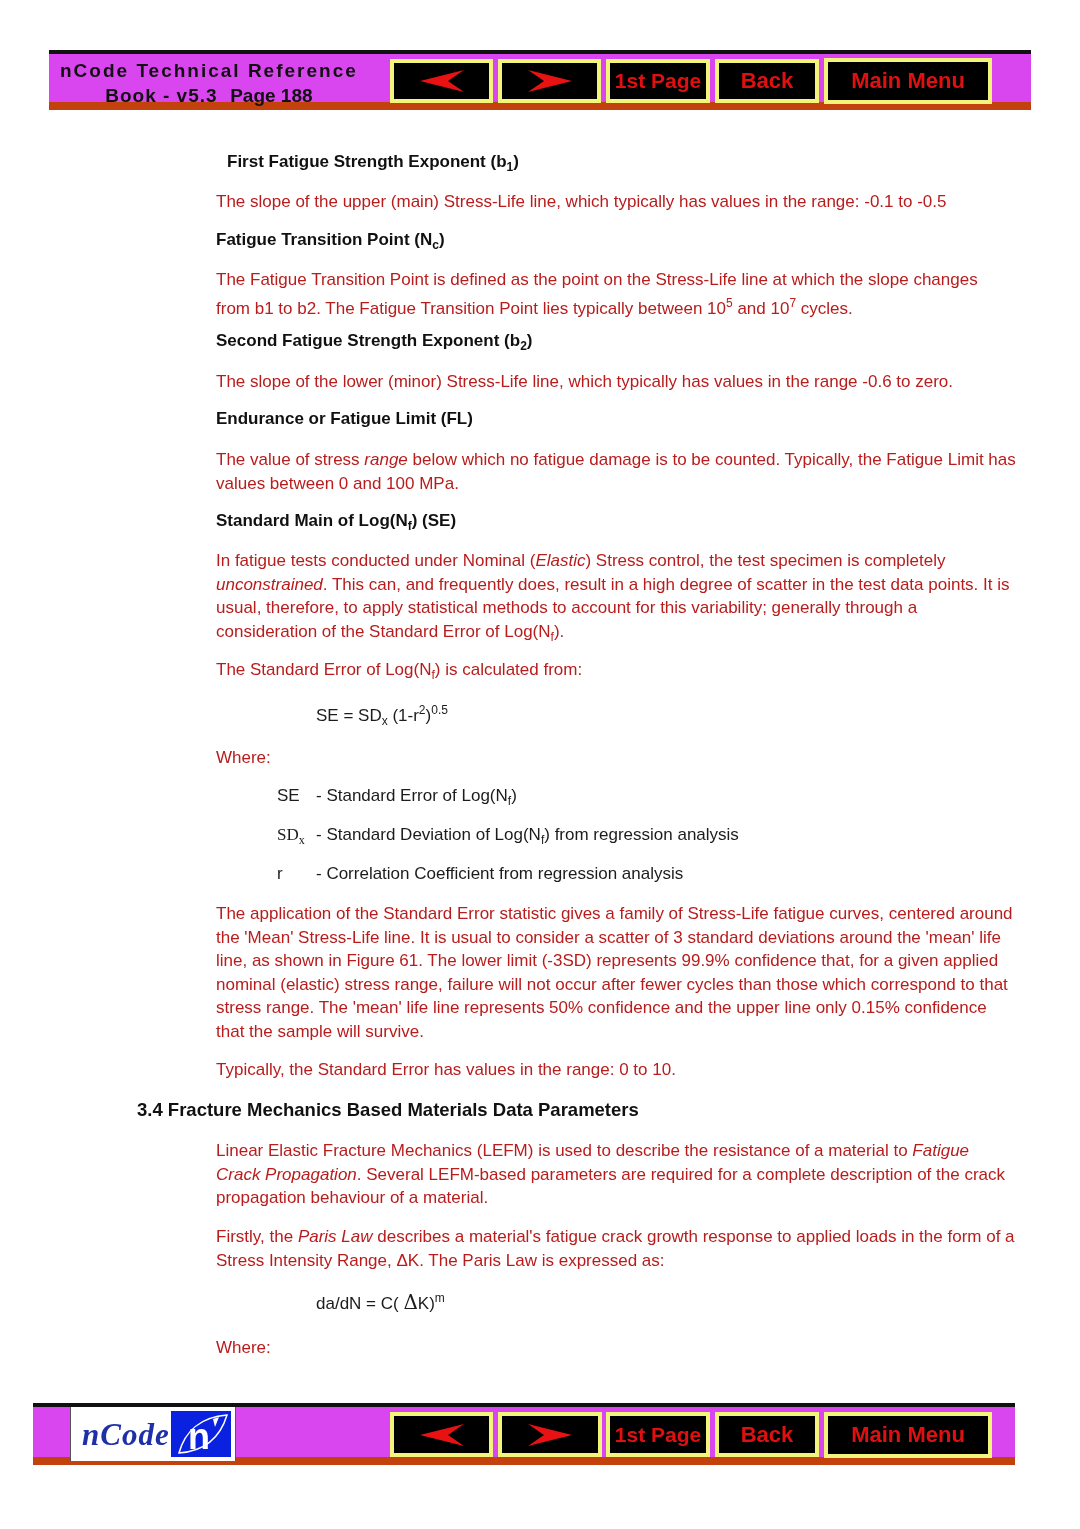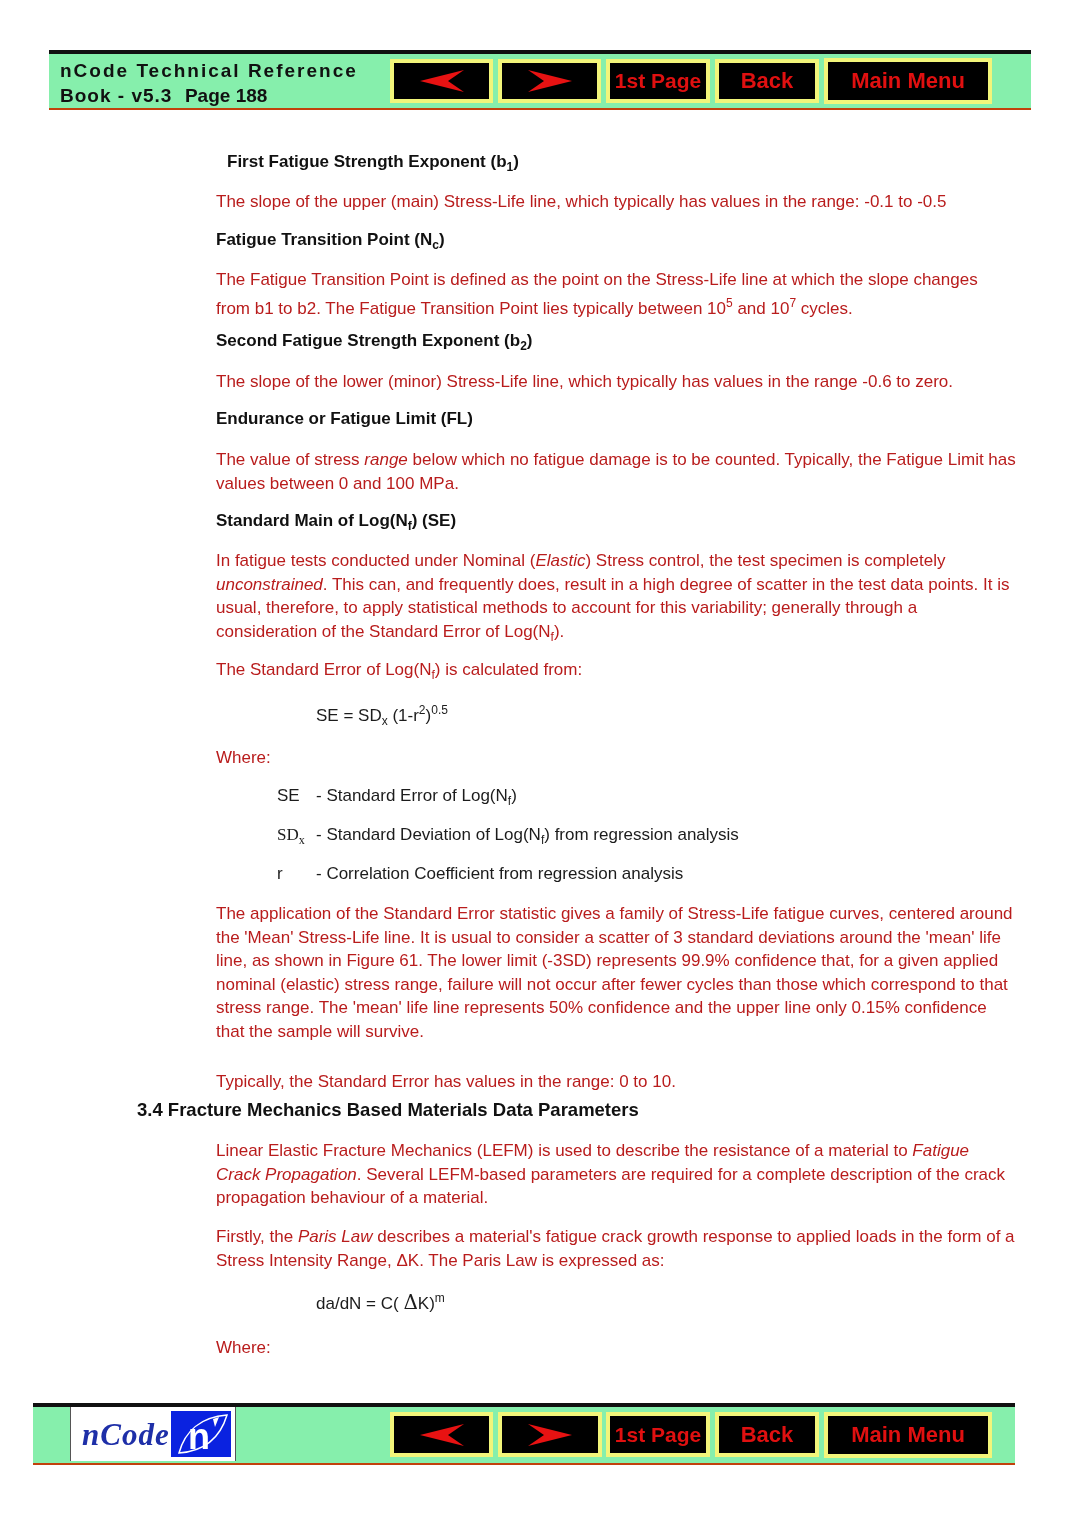--- a/index.html
+++ b/index.html
@@ -1,21 +1,21 @@
 <!DOCTYPE html>
 <html><head>
 <meta charset="utf-8">
 <style>
   html, body { margin: 0; padding: 0; background: #ffffff; }
   body { width: 1080px; height: 1529px; position: relative; overflow: hidden;
          font-family: "Liberation Sans", sans-serif; color: #1a1a1a; }
 
   
-  .navbar { position: absolute; background: #86efac;
-            border-top: 4px solid #111; border-bottom: 2px solid #c2410c; box-sizing: border-box; }
+  .navbar { position: absolute; background: #d946ef;
+            border-top: 4px solid #111; border-bottom: 8px solid #c2410c; box-sizing: border-box; text-align: center; }
   .navbar.top { left: 49px; top: 50px; width: 982px; height: 60px; }
   .navbar.bottom { left: 33px; top: 1403px; width: 982px; height: 62px; }
 
   .hdr-title { position: absolute; left: 11px; top: 4px; font-weight: bold; font-size: 19px;
                line-height: 25px; letter-spacing: 2px; color: #111; }
   .hdr-title span { display: block; }
   .hdr-title .l2 { letter-spacing: 1px; }
   .hdr-title .pg { letter-spacing: 0; }
 
   .navbtn { position: absolute; background: #000; border: 4px solid #f2f57a; box-sizing: border-box;
@@ -92,21 +92,21 @@
 <div class="def-sym" style="top:786px;"><span>SE</span><sub></sub></div>
 <div class="def-txt" style="top:786px;"><span>- Standard Error of Log(N</span><sub>f</sub><span>)</span></div>
 
 <div class="def-sym" style="top:825px;font-family:Liberation Serif, serif;"><span>SD</span><sub>x</sub></div>
 <div class="def-txt" style="top:825px;"><span>- Standard Deviation of Log(N</span><sub>f</sub><span>) from regression analysis</span></div>
 
 <div class="def-sym" style="top:864px;"><span>r</span></div>
 <div class="def-txt" style="top:864px;"><span>- Correlation Coefficient from regression analysis</span></div>
 
 <div class="p" style="top:902px;">The application of the Standard Error statistic gives a family of Stress-Life fatigue curves, centered around the 'Mean' Stress-Life line. It is usual to consider a scatter of 3 standard deviations around the 'mean' life line, as shown in Figure 61. The lower limit (-3SD) represents 99.9% confidence that, for a given applied nominal (elastic) stress range, failure will not occur after fewer cycles than those which correspond to that stress range. The 'mean' life line represents 50% confidence and the upper line only 0.15% confidence that the sample will survive.</div>
-<div class="p" style="top:1058px;margin-top:12px;">Typically, the Standard Error has values in the range: 0 to 10.</div>
+<div class="p" style="top:1058px;">Typically, the Standard Error has values in the range: 0 to 10.</div>
 
 <div class="h2" style="top:1099px;">3.4 Fracture Mechanics Based Materials Data Parameters</div>
 
 <div class="p" style="top:1139px;"><span>Linear Elastic Fracture Mechanics (LEFM) is used to describe the resistance of a material to </span><i>Fatigue Crack Propagation</i><span>. Several LEFM-based parameters are required for a complete description of the crack propagation behaviour of a material.</span></div>
 <div class="p" style="top:1225px;"><span>Firstly, the </span><i>Paris Law</i><span> describes a material's fatigue crack growth response to applied loads in the form of a Stress Intensity Range,  </span><span>ΔK</span><span>. The Paris Law is expressed as:</span></div>
 
 <div class="formula" style="top:1290px;"><span>da/dN = C( </span><span class="delta">Δ</span><span>K)</span><sup>m</sup></div>
 
 <div class="p" style="top:1336px;">Where:</div>
 

